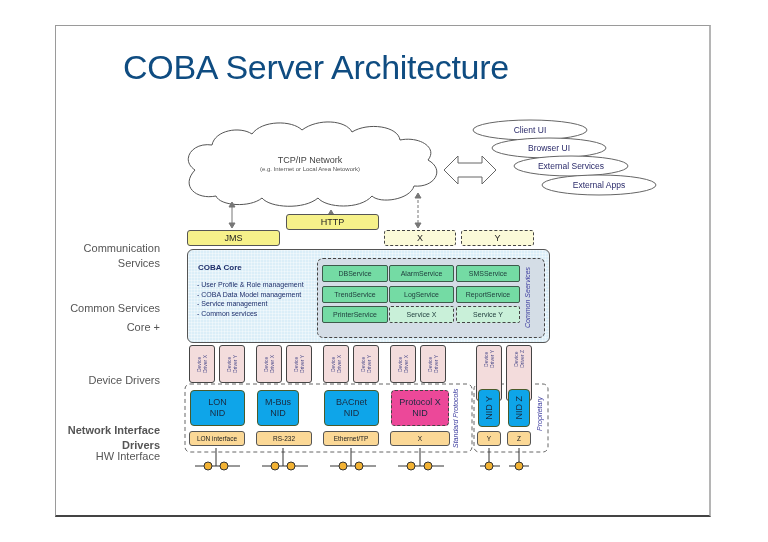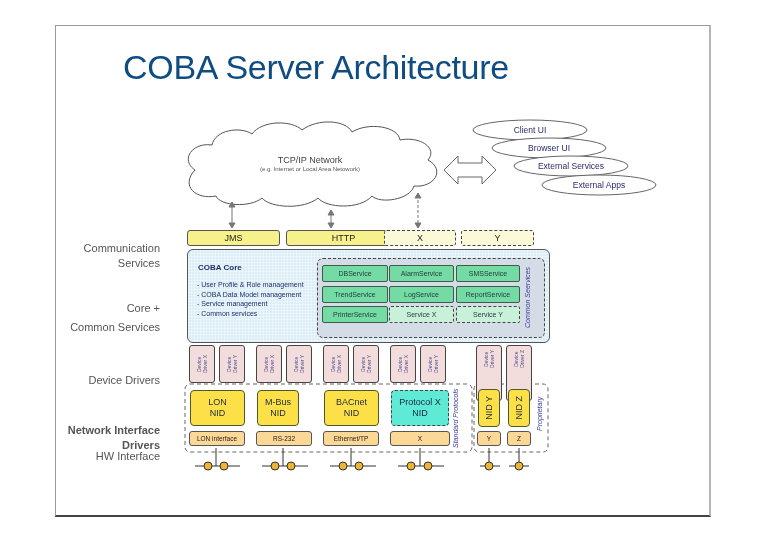--- a/index.html
+++ b/index.html
@@ -18,22 +18,22 @@
   .core-title { left:198px; top:263px; font-size:8px; font-weight:bold; color:#1f2f6b; }
   .core-list { left:197px; top:280px; font-size:7px; color:#1f2f6b; line-height:9.5px; }
   .svc-group { left:317px; top:258px; width:226px; height:78px; border:1px dashed #444; border-radius:6px; background:#d4dde6; }
   .svc { height:17px; font-size:7px; color:#1d3a3a; border-radius:2px; }
   .svc.solid { background:#74dba4; border:1px solid #3d5a4a; }
   .svc.dash { background:#c9f0d9; border:1px dashed #444; }
   .vlabel { font-size:7px; color:#3b3b9e; font-style:italic; writing-mode:vertical-rl; transform:rotate(180deg); white-space:nowrap; }
   .drv { width:26px; height:38px; border:1px solid #444; border-radius:3px; background:#f3dcdc; }
   .drv span { writing-mode:vertical-rl; transform:rotate(180deg); font-size:5px; color:#4a4a8a; line-height:6px; }
   .drv.tall { height:42px; }
-  .nid { height:36px; border:1px solid #4a5a2a; border-radius:4px; background:#fde047; font-size:9px; color:#1a2a40; line-height:11px; }
-  .nid.dash { background:#5eead4; border:1px dashed #444; }
+  .nid { height:36px; border:1px solid #4a5a2a; border-radius:4px; background:#0ea5e9; font-size:9px; color:#1a2a40; line-height:11px; }
+  .nid.dash { background:#ec4899; border:1px dashed #444; }
   .nid.vert { height:38px; }
   .nid.vert span { writing-mode:vertical-rl; transform:rotate(180deg); font-size:9px; }
   .hw { height:15px; border:1px solid #555; border-radius:3px; background:#fbd896; font-size:6.5px; color:#222; }
   .cloud-t1 { left:250px; top:155px; width:120px; text-align:center; font-size:9px; color:#444; }
   .cloud-t2 { left:230px; top:166px; width:160px; text-align:center; font-size:6px; color:#555; }
   .ell { font-size:8.5px; color:#2a2a6a; text-align:center; }
 </style>
 </head>
 <body>
 
@@ -100,32 +100,32 @@
 <div class="abs ell" style="left:473px;top:125px;width:114px;">Client UI</div>
 <div class="abs ell" style="left:492px;top:143px;width:114px;">Browser UI</div>
 <div class="abs ell" style="left:514px;top:161px;width:114px;">External Services</div>
 <div class="abs ell" style="left:542px;top:180px;width:114px;">External Apps</div>
 
 <div class="abs lbl" style="left:56px;top:222px;">
   <div>Communication</div>
   <div>Services</div>
 </div>
 <div class="abs lbl" style="left:56px;top:280px;line-height:19px;">
+  <div>Common Services</div>
   <div>Core +</div>
-  <div>Common Services</div>
 </div>
 <div class="abs lbl" style="left:56px;top:354px;">Device Drivers</div>
 <div class="abs lbl" style="left:56px;top:404px;font-weight:bold;">
   <div>Network Interface</div>
   <div>Drivers</div>
 </div>
 <div class="abs lbl" style="left:56px;top:430px;">HW Interface</div>
 
 <div class="box comm solid" style="left:187px;top:230px;width:93px;">JMS</div>
-<div class="box comm solid" style="left:286px;top:230px;width:115px;">HTTP</div>
+<div class="box comm solid" style="left:286px;top:214px;width:93px;">HTTP</div>
 <div class="box comm dash" style="left:384px;top:230px;width:72px;">X</div>
 <div class="box comm dash" style="left:461px;top:230px;width:73px;">Y</div>
 
 <div class="abs core"></div>
 <div class="abs core-title">COBA Core</div>
 <div class="abs core-list">
   <div>- User Profile &amp; Role management</div>
   <div>- COBA Data Model management</div>
   <div>- Service management</div>
   <div>- Common services</div>

